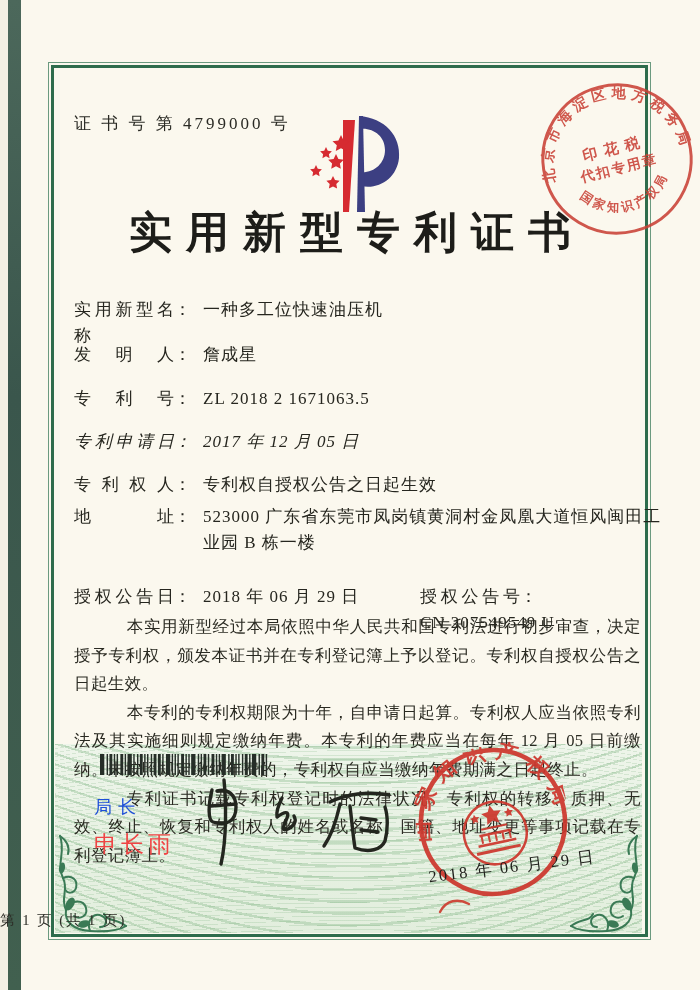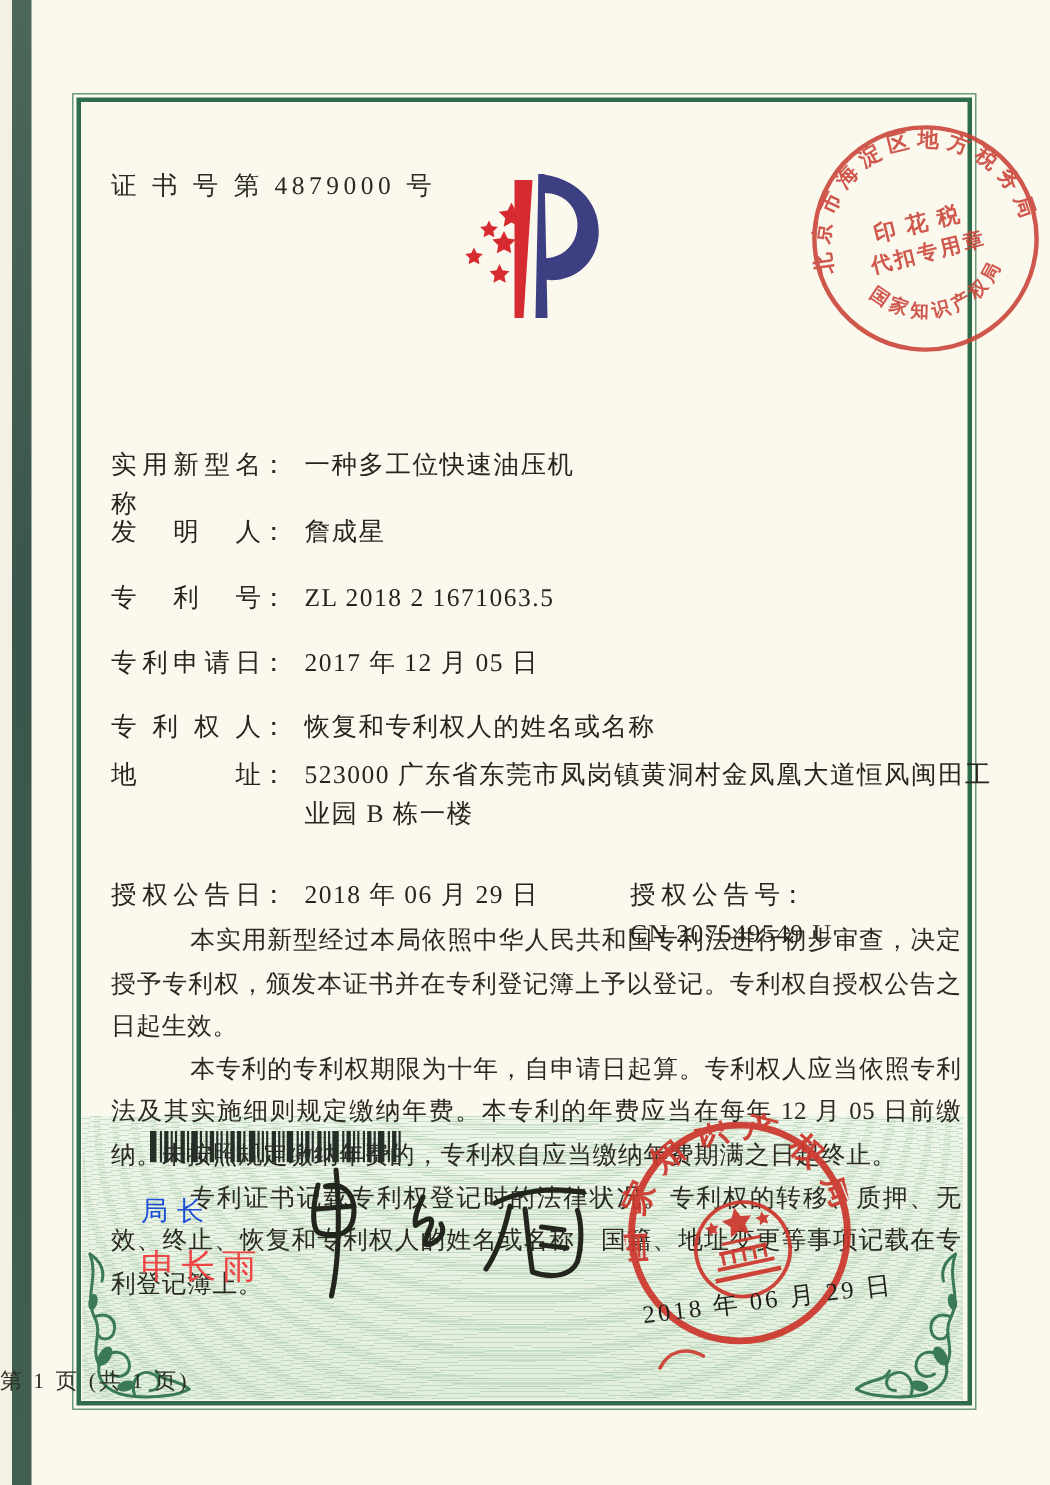--- a/index.html
+++ b/index.html
@@ -47,21 +47,21 @@
     font-size:43px;letter-spacing:14px;font-weight:600;color:#1d1d19;text-indent:14px;
   }
   .row{position:absolute;left:74px;font-size:17px;line-height:1.5;color:#26261f;}
   .flabel{
     display:inline-block;width:100px;text-align:justify;text-align-last:justify;
     vertical-align:top;
   }
   .colon{display:inline-block;vertical-align:top;margin-right:12px;}
   .fvalue{display:inline-block;vertical-align:top;max-width:462px;letter-spacing:1px;}
   .row-name{top:297px;} .row-inventor{top:342px;} .row-patno{top:386px;}
-  .row-appdate{top:429px;} .row-patentee{top:472px;} .row-address{top:504px;}
+  .row-appdate{top:429px;font-style:italic;} .row-patentee{top:472px;} .row-address{top:504px;}
   .row-grant{top:584px;width:580px;}
   .grant-right{position:absolute;left:346px;top:0;}
   .body-text{
     position:absolute;left:74px;top:581px;width:567px;
     font-size:16.5px;line-height:28.6px;text-align:justify;color:#2a2a22;margin-top:32px;
   }
   .body-text p{margin:0;text-indent:3.2em;letter-spacing:.4px;}
   .barcode{position:absolute;left:100px;top:754px;width:172px;height:21px;}
   .sig-title{position:absolute;left:94px;top:795px;font-size:18px;letter-spacing:6px;color:#1d4ed8;}
   .sig-name{position:absolute;left:94px;top:829px;font-size:23px;letter-spacing:4px;color:#ef4444;}
@@ -113,21 +113,21 @@
       <path d="M76,92 C66,84 58,88 54,80"></path>
       <path d="M10,2 C16,6 20,12 18,20"></path>
     </g>
     <g fill="#3a7a55">
       <ellipse cx="20" cy="70" rx="4" ry="7" transform="rotate(30 20 70)"></ellipse>
       <ellipse cx="34" cy="90" rx="6" ry="3.5" transform="rotate(-15 34 90)"></ellipse>
       <ellipse cx="12" cy="34" rx="3" ry="5.5" transform="rotate(12 12 34)"></ellipse>
     </g>
   </svg>
 
-  <div class="cert-no">证 书 号 第 4879000 号</div>
+  <div class="cert-no">证 书 号 第 4799000 号</div>
 
   <svg class="logo" width="122" height="104" viewBox="0 0 122 104">
     <g fill="#d62b31">
       <path d="M62,6 L74,6 L68,98 L62,98 Z"></path>
       <path d="M60,21 l2.6,5.4 5.9,.8 -4.3,4.1 1,5.8 -5.2,-2.8 -5.2,2.8 1,-5.8 -4.3,-4.1 5.9,-.8 Z"></path>
       <path d="M45,33 l1.8,3.7 4.1,.6 -3,2.9 .7,4 -3.6,-1.9 -3.6,1.9 .7,-4 -3,-2.9 4.1,-.6 Z"></path>
       <path d="M55,40 l2.4,4.9 5.4,.8 -3.9,3.8 .9,5.3 -4.8,-2.5 -4.8,2.5 .9,-5.3 -3.9,-3.8 5.4,-.8 Z"></path>
       <path d="M35,51 l1.8,3.7 4.1,.6 -3,2.9 .7,4 -3.6,-1.9 -3.6,1.9 .7,-4 -3,-2.9 4.1,-.6 Z"></path>
       <path d="M52,62 l2,4.1 4.6,.7 -3.3,3.2 .8,4.5 -4.1,-2.1 -4.1,2.1 .8,-4.5 -3.3,-3.2 4.6,-.7 Z"></path>
     </g>
@@ -144,35 +144,36 @@
     <text font-size="14.5" fill="#c94136" letter-spacing="5" font-weight="bold">
       <textPath href="#taxArcTop" startOffset="50%" text-anchor="middle">北京市海淀区地方税务局</textPath>
     </text>
     <text font-size="12.5" fill="#c94136" letter-spacing="3" font-weight="bold">
       <textPath href="#taxArcBottom" startOffset="50%" text-anchor="middle">国家知识产权局</textPath>
     </text>
     <text x="80" y="74" text-anchor="middle" font-size="15" letter-spacing="7" fill="#c94136" font-weight="bold">印花税</text>
     <text x="80" y="94" text-anchor="middle" font-size="14" letter-spacing="2" fill="#c94136" font-weight="bold">代扣专用章</text>
   </svg>
 
+  <div class="title">实用新型专利证书</div>
 
   <div class="row row-inventor">
     <span class="flabel">发明人</span><span class="colon">：</span><span class="fvalue">詹成星</span>
   </div>
   <div class="row row-name">
     <span class="flabel">实用新型名称</span><span class="colon">：</span><span class="fvalue">一种多工位快速油压机</span>
   </div>
   <div class="row row-patno">
     <span class="flabel">专利号</span><span class="colon">：</span><span class="fvalue">ZL 2018 2 1671063.5</span>
   </div>
   <div class="row row-appdate">
     <span class="flabel">专利申请日</span><span class="colon">：</span><span class="fvalue">2017 年 12 月 05 日</span>
   </div>
   <div class="row row-patentee">
-    <span class="flabel">专利权人</span><span class="colon">：</span><span class="fvalue">恢复和专利权人的姓名或名称</span>
+    <span class="flabel">专利权人</span><span class="colon">：</span><span class="fvalue">专利权自授权公告之日起生效</span>
   </div>
   <div class="row row-address">
     <span class="flabel">地址</span><span class="colon">：</span><span class="fvalue">523000 广东省东莞市凤岗镇黄洞村金凤凰大道恒风闽田工业园 B 栋一楼</span>
   </div>
   <div class="row row-grant">
     <span>
       <span class="flabel">授权公告日</span><span class="colon">：</span><span class="fvalue">2018 年 06 月 29 日</span>
     </span>
     <span class="grant-right">
       <span class="flabel">授权公告号</span><span class="colon">：</span><span class="fvalue">CN 207549549 U</span>

